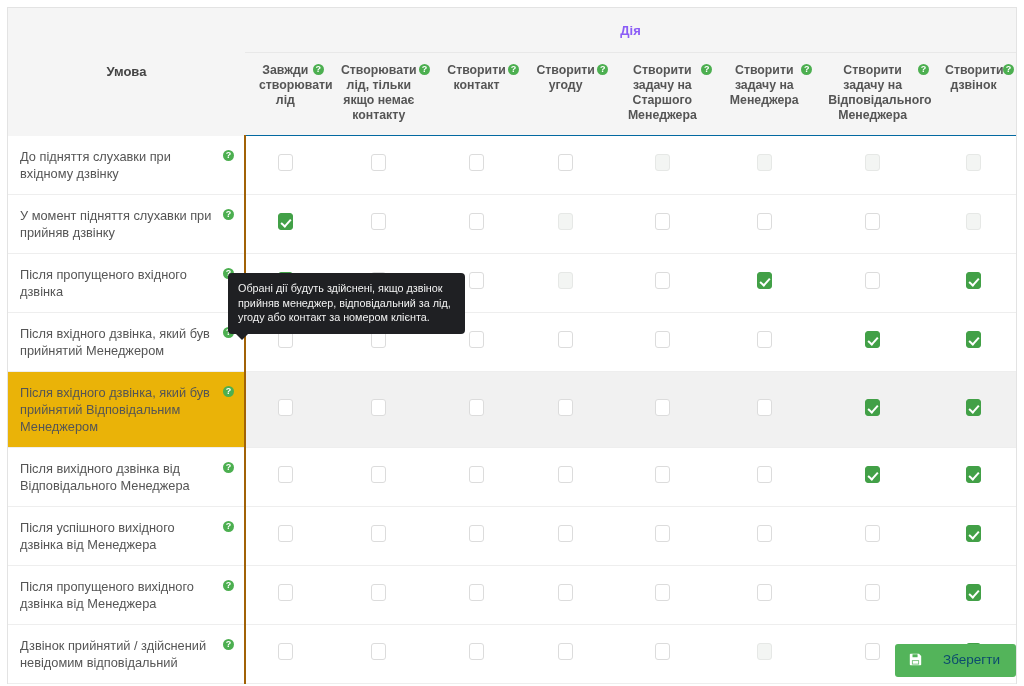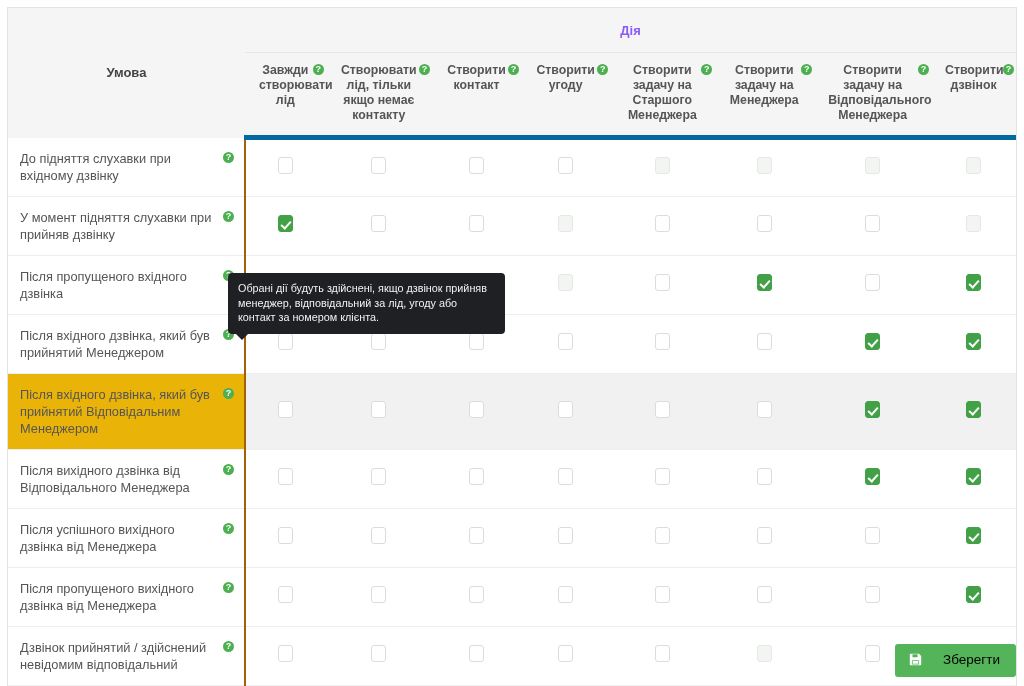--- a/index.html
+++ b/index.html
@@ -55,21 +55,21 @@
     vertical-align: middle;
     color: #8b5cf6;
     font-size: 13px;
     font-weight: bold;
   }
 
   
   tr.head-row > th.act-head {
     background: #f5f5f5;
     border-top: 1px solid #e8e8e8;
-    border-bottom: 5px solid #0369a1;
+    border-bottom: 1px solid #0369a1;
     vertical-align: top;
     padding: 10px 4px 12px 4px;
     height: 74px;
     box-sizing: border-box;
   }
   .act-head-inner {
     position: relative;
     font-size: 12.3px;
     line-height: 15px;
     color: #555;
@@ -157,21 +157,21 @@
     border: solid #ffffff;
     border-width: 0 2px 2px 0;
     transform: rotate(42deg);
   }
 
   
   .tooltip {
     position: absolute;
     left: 228px;
     top: 273px;
-    width: 277px;
+    width: 237px;
     background: #1f2023;
     color: #f2f2f2;
     border-radius: 4px;
     padding: 8px 10px 9px 10px;
     font-size: 10.8px;
     line-height: 14.5px;
     box-sizing: border-box;
     z-index: 40;
   }
   .tooltip .arrow {
@@ -184,21 +184,21 @@
     border-right: 7px solid transparent;
     border-top: 7px solid #1f2023;
   }
 
   
   .save-btn {
     position: absolute;
     right: 8px;
     top: 644px;
     background: #53b45a;
-    color: #000000;
+    color: #0c4a6e;
     border: none;
     border-radius: 3px;
     font-size: 13.5px;
     font-family: "Liberation Sans", sans-serif;
     padding: 9px 16px 10px 14px;
     cursor: pointer;
     display: flex;
     align-items: center;
     gap: 21px;
     line-height: 1;

